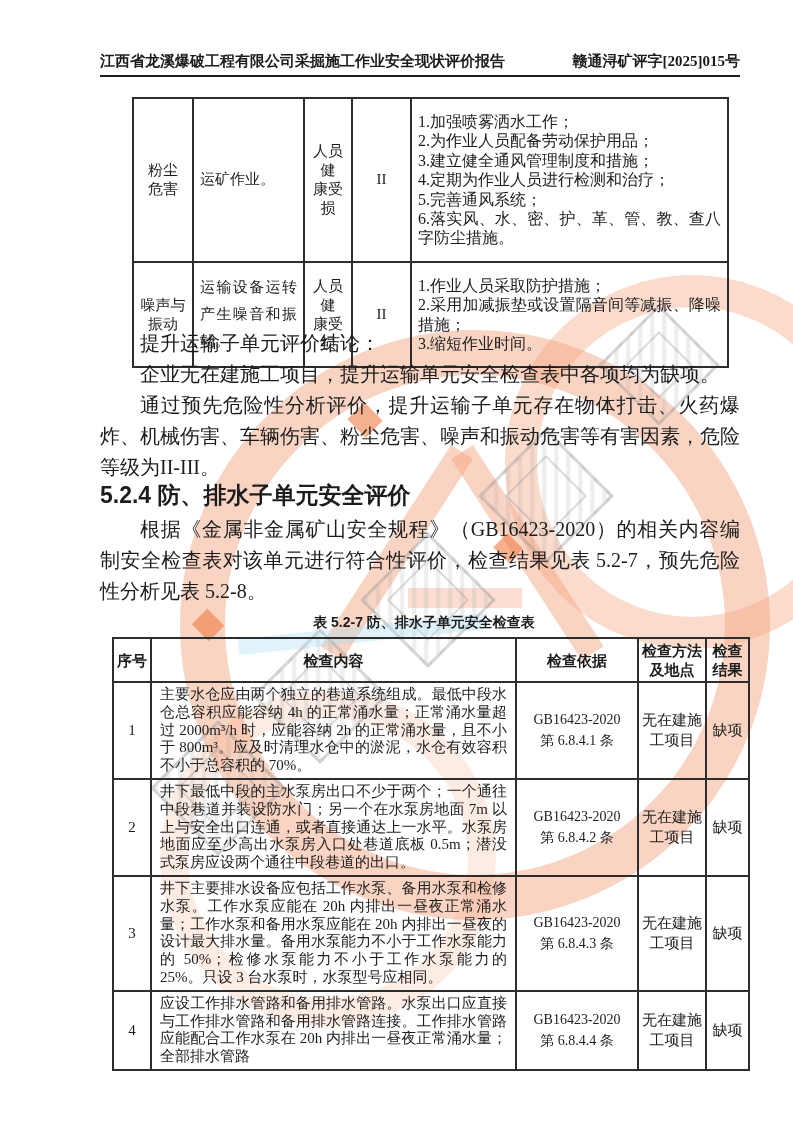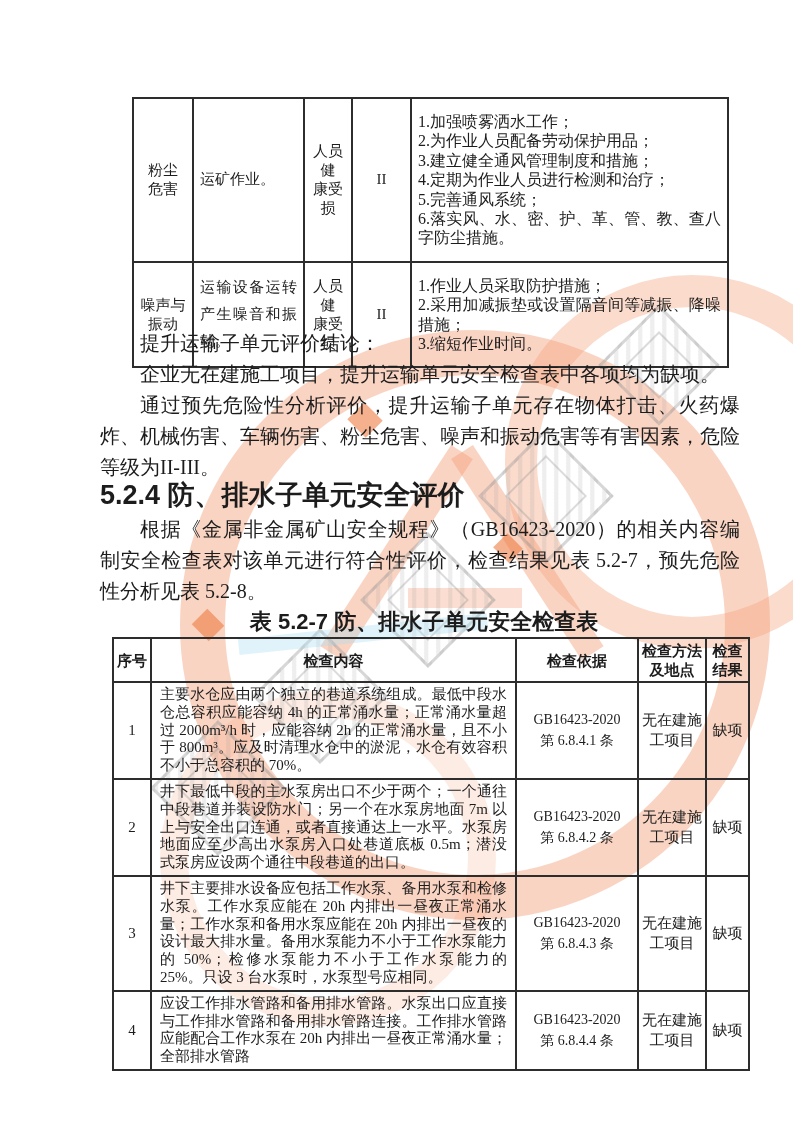--- a/index.html
+++ b/index.html
@@ -41,24 +41,24 @@
   .t-top td{vertical-align:middle;}
   .c{text-align:center;}
   .pre{white-space:pre-line;}
   .jy{text-align:justify;text-justify:inter-character;}
   .src{padding:8px 6px;line-height:27px;}
   .meas{font-size:16px;line-height:19.4px;padding:13px 6px;}
   .para{position:absolute;left:100px;width:640px;font-size:20px;line-height:31px;margin:0;
         text-indent:2em;text-align:justify;text-justify:inter-character;}
   .p1{top:328px;} .p2{top:359px;} .p3{top:390px;}
   .sec-h{position:absolute;left:100px;top:482px;width:640px;margin:0;
-         font-family:"Liberation Sans",sans-serif;font-weight:bold;font-size:27px;line-height:27px;}
+         font-family:"Liberation Sans",sans-serif;font-weight:bold;font-size:23px;line-height:27px;}
   .intro{top:514px;}
   .tbl-title{position:absolute;left:100px;top:610px;width:648px;text-align:center;
-             font-family:"Liberation Sans",sans-serif;font-weight:bold;font-size:22px;line-height:24px;}
+             font-family:"Liberation Sans",sans-serif;font-weight:bold;font-size:14px;line-height:24px;}
   .t-chk{position:absolute;left:112px;top:637px;width:636px;font-size:15px;}
   .t-chk th{font-family:"Liberation Sans",sans-serif;font-weight:bold;font-size:15px;
             line-height:19px;vertical-align:middle;padding:2px 1px;}
   .t-chk td{vertical-align:middle;}
   .chk-content{line-height:17.8px;padding:3px 8px;font-size:15px;}
   .chk-basis{line-height:21px;font-size:14px;}
   .chk-small{line-height:20px;font-size:15px;}
   .pagenum{position:absolute;left:100px;top:1048px;width:648px;text-align:center;font-size:15px;}
 </style>
 </head>
@@ -89,20 +89,24 @@
         <div class="in"></div>
       </div>
     <div class="wm-dot wm-dot1"></div>
     <div class="wm-dot wm-dot2"></div>
     <div class="wm-dot wm-dot3"></div>
     <div class="wm-band"></div>
   </div>
 
   <div class="layer">
 
+    <div class="hdr">
+      <span>江西省龙溪爆破工程有限公司采掘施工作业安全现状评价报告</span>
+      <span>赣通浔矿评字[2025]015号</span>
+    </div>
 
     <table class="t-top">
       <colgroup>
           <col style="width:60px">
           <col style="width:111px">
           <col style="width:48px">
           <col style="width:59px">
           <col style="width:317px">
         </colgroup>
       <tbody>

